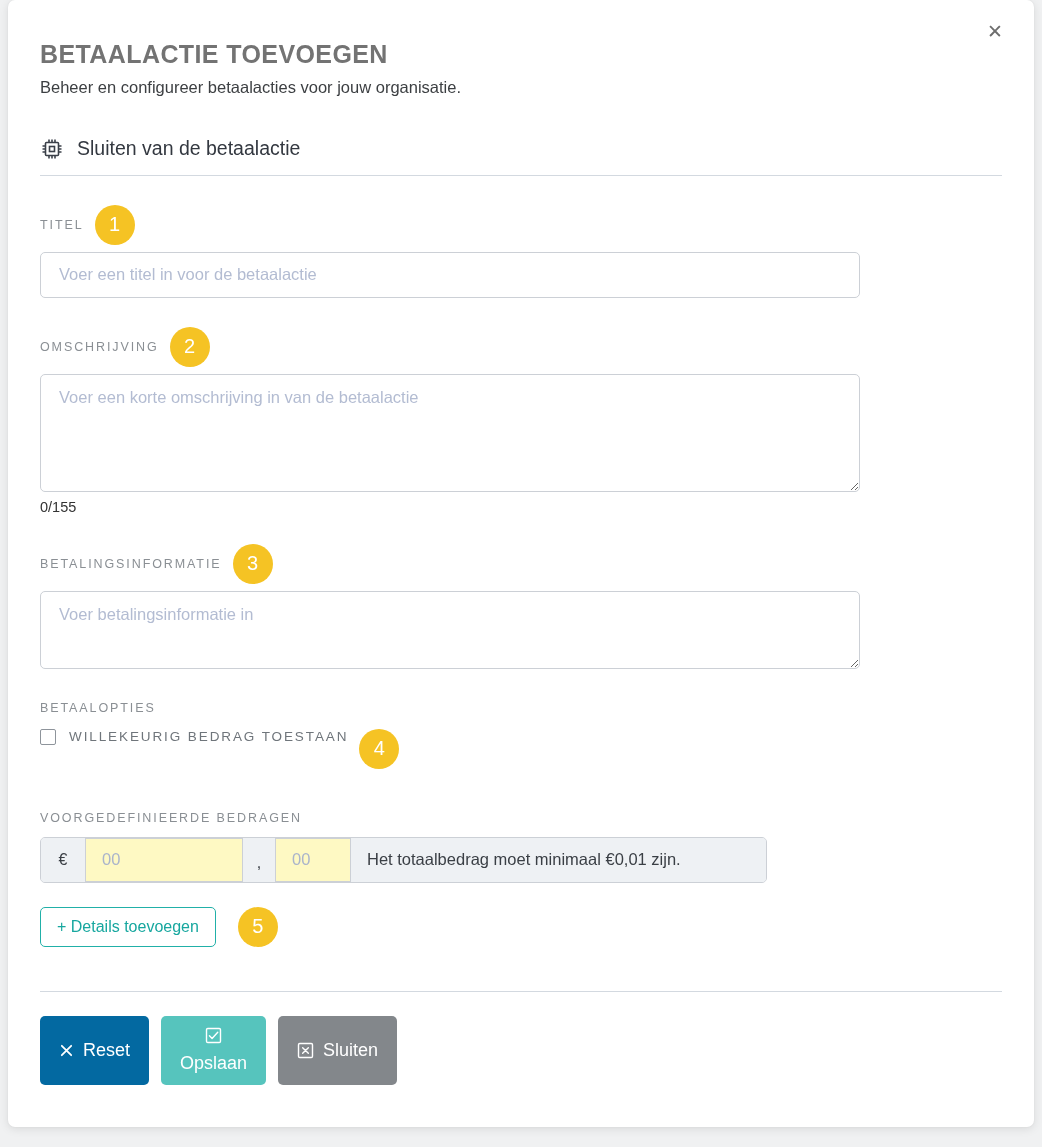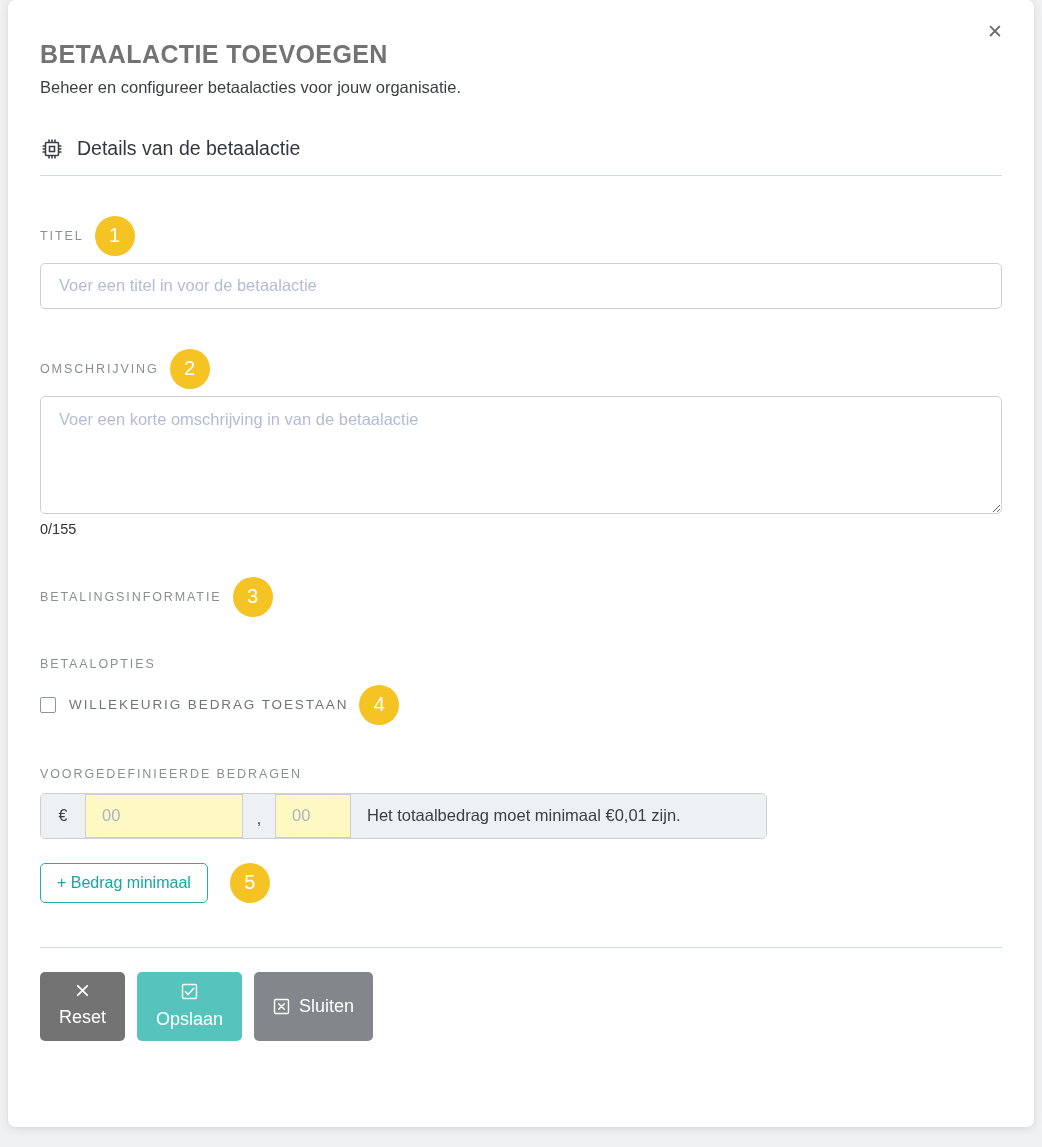--- a/index.html
+++ b/index.html
@@ -65,21 +65,21 @@
     align-items: center;
     gap: 13px;
     margin-top: 40px;
     padding-bottom: 14px;
     border-bottom: 1px solid #d3d9e0;
   }
   .chip-icon { width: 24px; height: 24px; display:block; flex: 0 0 auto; color:#3b4049; }
   .section-head-title { font-size: 19.5px; color: #333840; font-weight: 400; }
 
   
-  .field { margin-top: 43px; position: relative; }
+  .field { margin-top: 32px; position: relative; }
 
   .field-label-row {
     display: flex;
     align-items: center;
     height: 34px;
   }
   .field-label {
     font-size: 12.5px;
     letter-spacing: 1.9px;
     color: #8a8f94;
@@ -96,21 +96,21 @@
     align-items: center;
     justify-content: center;
     font-size: 20px;
     font-weight: 400;
     margin-left: 11px;
     flex: 0 0 auto;
   }
 
   .text-input, .text-area {
     display: block;
-    width: 962px;
+    width: 820px;
     margin-top: 10px;
     border: 1px solid #ccd0d6;
     border-radius: 5px;
     background: #fff;
     font-family: "Liberation Sans", sans-serif;
     font-size: 16.5px;
     color: #333;
     padding: 13px 18px;
     outline: none;
   }
@@ -123,21 +123,20 @@
   .char-count {
     margin-top: 7px;
     font-size: 14.5px;
     color: #333;
   }
 
   
   .opties-label { margin-top: 4px; }
   .check-row {
     display: flex;
-    align-items: center;
     height: 40px;
     margin-top: 14px;
   }
   .checkbox {
     width: 16px; height: 16px;
     border: 1px solid #8e949b;
     border-radius: 2px;
     background: #fff;
     flex: 0 0 auto;
     cursor: pointer;
@@ -234,21 +233,21 @@
     border: none;
     border-radius: 5px;
     color: #ffffff;
     font-family: "Liberation Sans", sans-serif;
     font-size: 18px;
     padding: 11px 19px;
     cursor: pointer;
     white-space: nowrap;
   }
   .btn svg { display: block; flex: 0 0 auto; }
-  .btn-reset  { background: #737373; flex-direction: column; }
+  .btn-reset  { background: #0369a1; }
   .btn-save   { background: #56c4bd; flex-direction: column; }
   .btn-close  { background: #83878b; }
 </style>
 </head>
 <body>
 
 <div class="modal">
 
   <button class="close-btn">✕</button>
 
@@ -258,21 +257,21 @@
     <p class="modal-subtitle">Beheer en configureer betaalacties voor jouw organisatie.</p>
 
     <div class="section-head">
       <span>
         <svg class="chip-icon" viewBox="0 0 24 24" fill="none" stroke="currentColor" stroke-width="1.6">
           <rect x="5.5" y="5.5" width="13" height="13" rx="1"></rect>
           <rect x="9.5" y="9.5" width="5" height="5"></rect>
           <path d="M9 2.5v3M12 2.5v3M15 2.5v3M9 18.5v3M12 18.5v3M15 18.5v3M2.5 9h3M2.5 12h3M2.5 15h3M18.5 9h3M18.5 12h3M18.5 15h3"></path>
         </svg>
       </span>
-      <span class="section-head-title">Details van de betaalactie</span>
+      <span class="section-head-title">Sluiten van de betaalactie</span>
     </div>
 
     <div class="field">
       <div class="field-label-row">
         <span class="field-label">TITEL</span>
         <span class="badge">1</span>
       </div>
       <input class="text-input" type="text" placeholder="Voer een titel in voor de betaalactie" style="">
     </div>
 
@@ -283,20 +282,21 @@
       </div>
       <textarea class="text-area big" placeholder="Voer een korte omschrijving in van de betaalactie" style=""></textarea>
       <div class="char-count">0/155</div>
     </div>
 
     <div class="field">
       <div class="field-label-row">
         <span class="field-label">BETALINGSINFORMATIE</span>
         <span class="badge">3</span>
       </div>
+      <textarea class="text-area small" placeholder="Voer betalingsinformatie in" style=""></textarea>
     </div>
 
     <div class="field">
       <div class="field-label opties-label">BETAALOPTIES</div>
       <div class="check-row">
         <span class="checkbox"></span>
         <span class="check-label">WILLEKEURIG BEDRAG TOESTAAN</span>
         <span class="badge">4</span>
       </div>
     </div>
@@ -305,21 +305,21 @@
       <div class="field-label">VOORGEDEFINIEERDE BEDRAGEN</div>
       <div class="amount-group">
         <span class="amt-prefix">€</span>
         <input class="amt-input euros" type="text" placeholder="00" style="">
         <span class="amt-comma">,</span>
         <input class="amt-input cents" type="text" placeholder="00" style="">
         <span class="amt-hint">Het totaalbedrag moet minimaal €0,01 zijn.</span>
       </div>
 
       <div class="add-row">
-        <button class="add-btn">+ Bedrag minimaal</button>
+        <button class="add-btn">+ Details toevoegen</button>
         <span class="badge">5</span>
       </div>
     </div>
 
     <hr class="footer-divider">
 
     <div class="footer-actions">
 
       <button class="btn btn-reset">
         <span>

